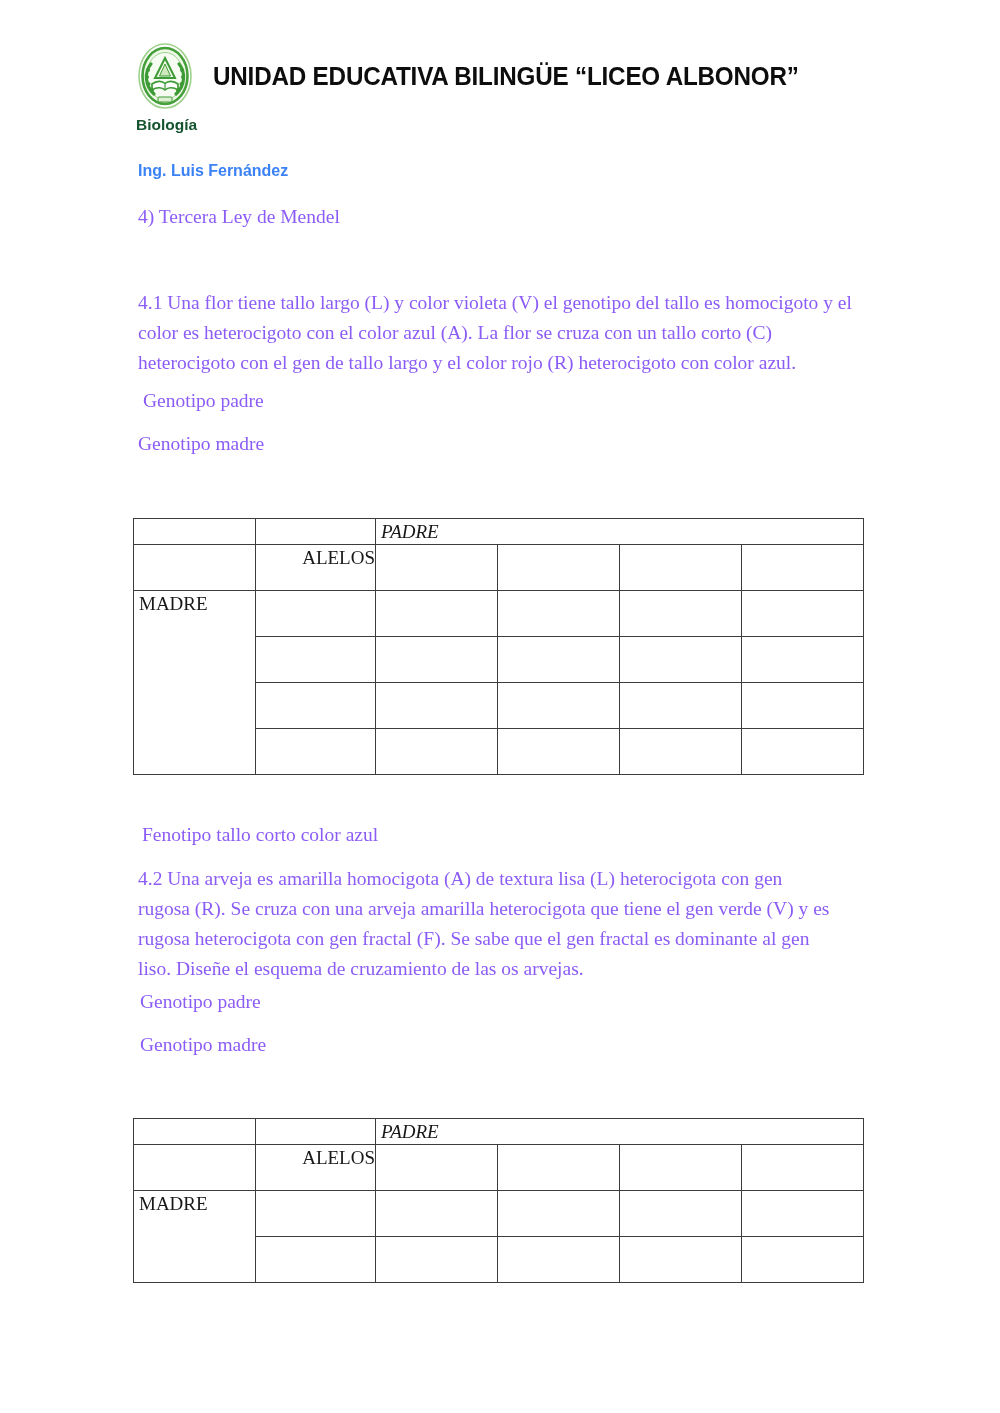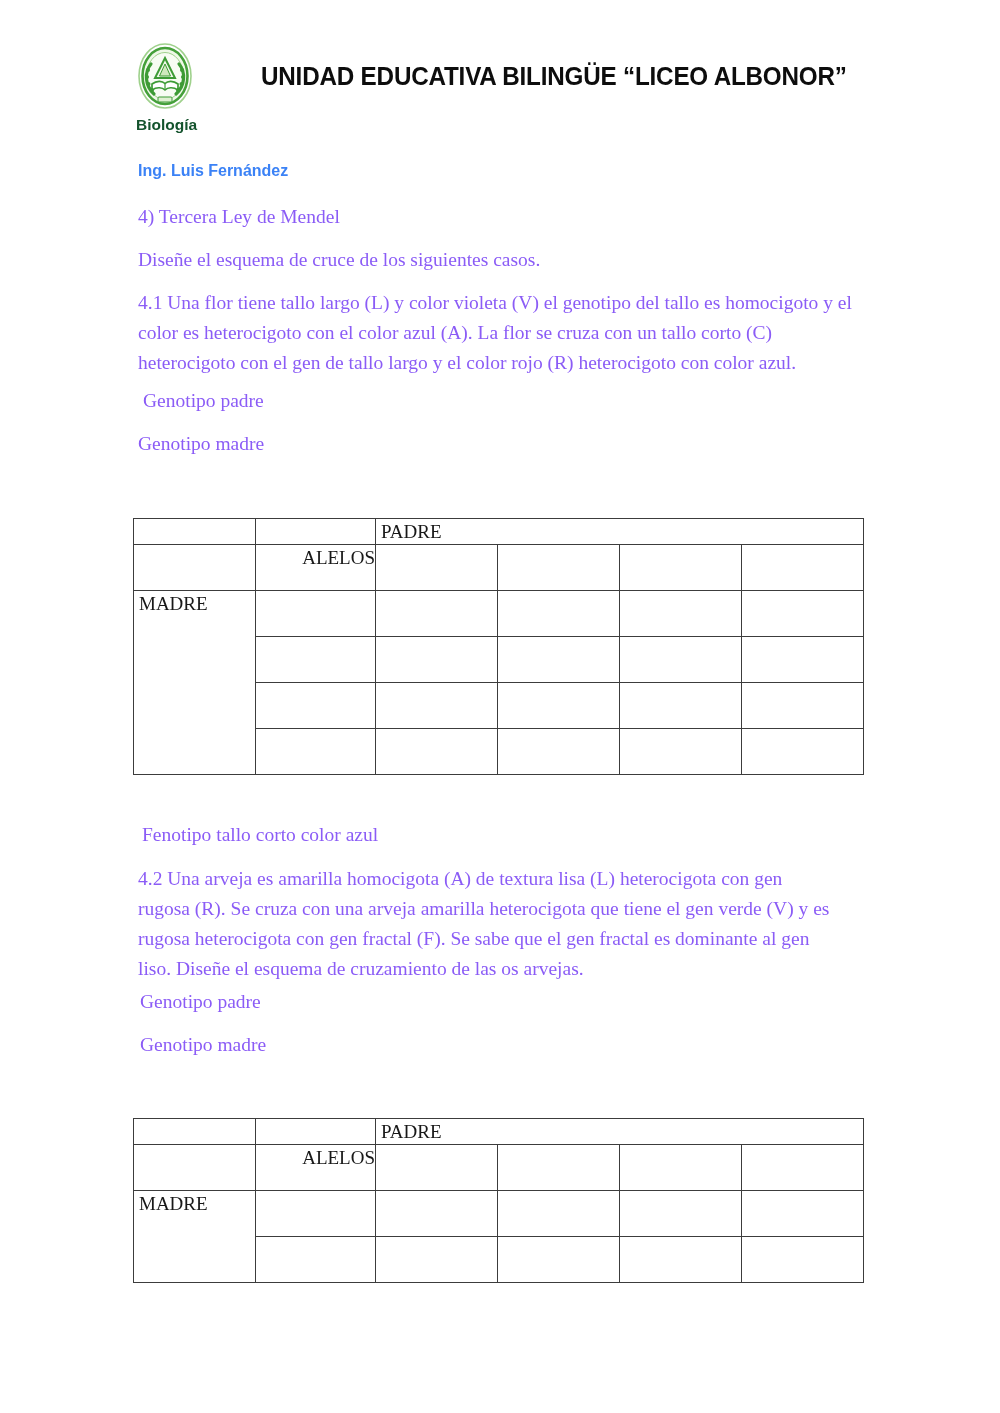--- a/index.html
+++ b/index.html
@@ -27,21 +27,20 @@
 
   
   .header {
     position: absolute;
     left: 133px;
     top: 38px;
     width: 740px;
     height: 76px;
     display: flex;
     align-items: center;
-    gap: 48px;
   }
   .logo-wrap {
     width: 64px;
     height: 72px;
     flex: 0 0 64px;
     display: flex;
     align-items: center;
     justify-content: center;
   }
   .crest {
@@ -112,21 +111,21 @@
     padding: 1px 0 0 5px;
     line-height: 24px;
   }
   .punnett .c-first  { width: 122px; }
   .punnett .c-alelos { width: 120px; }
   .punnett .c-data   { width: 122px; }
 
   .t1 { left: 133px; top: 518px;  width: 727px; }
   .t2 { left: 133px; top: 1118px; width: 727px; }
 
-  .r-thin  { height: 23px; }
+  .r-thin  { height: 23px; font-style: italic; }
   .r-tall  { height: 46px; }
 
   .label-padre  { white-space: nowrap; }
   .label-alelos { white-space: nowrap; text-align: right; }
   .label-madre  { white-space: nowrap; }
 </style>
 </head>
 <body>
 
 <div class="page">
@@ -160,21 +159,20 @@
     </div>
     <div class="org-title">UNIDAD EDUCATIVA BILINGÜE “LICEO ALBONOR”</div>
   </div>
 
   <div class="subject">Biología</div>
 
   <div class="teacher">Ing. Luis Fernández</div>
 
   <div class="para p-law">4) Tercera Ley de Mendel</div>
 
-  <div class="para p-instr">Diseñe el esquema de cruce de los siguientes casos.</div>
 
   <div class="para p-case1">4.1 Una flor tiene tallo largo (L) y color violeta (V) el genotipo del tallo es homocigoto y el color es heterocigoto con el color azul (A). La flor se cruza con un tallo corto (C) heterocigoto con el gen de tallo largo y el color rojo (R) heterocigoto con color azul.</div>
 
   <div class="para p-geno-p1">Genotipo padre</div>
 
   <div class="para p-geno-m1">Genotipo madre</div>
 
   <table class="punnett t1">
     <colgroup>
       <col class="c-first">

